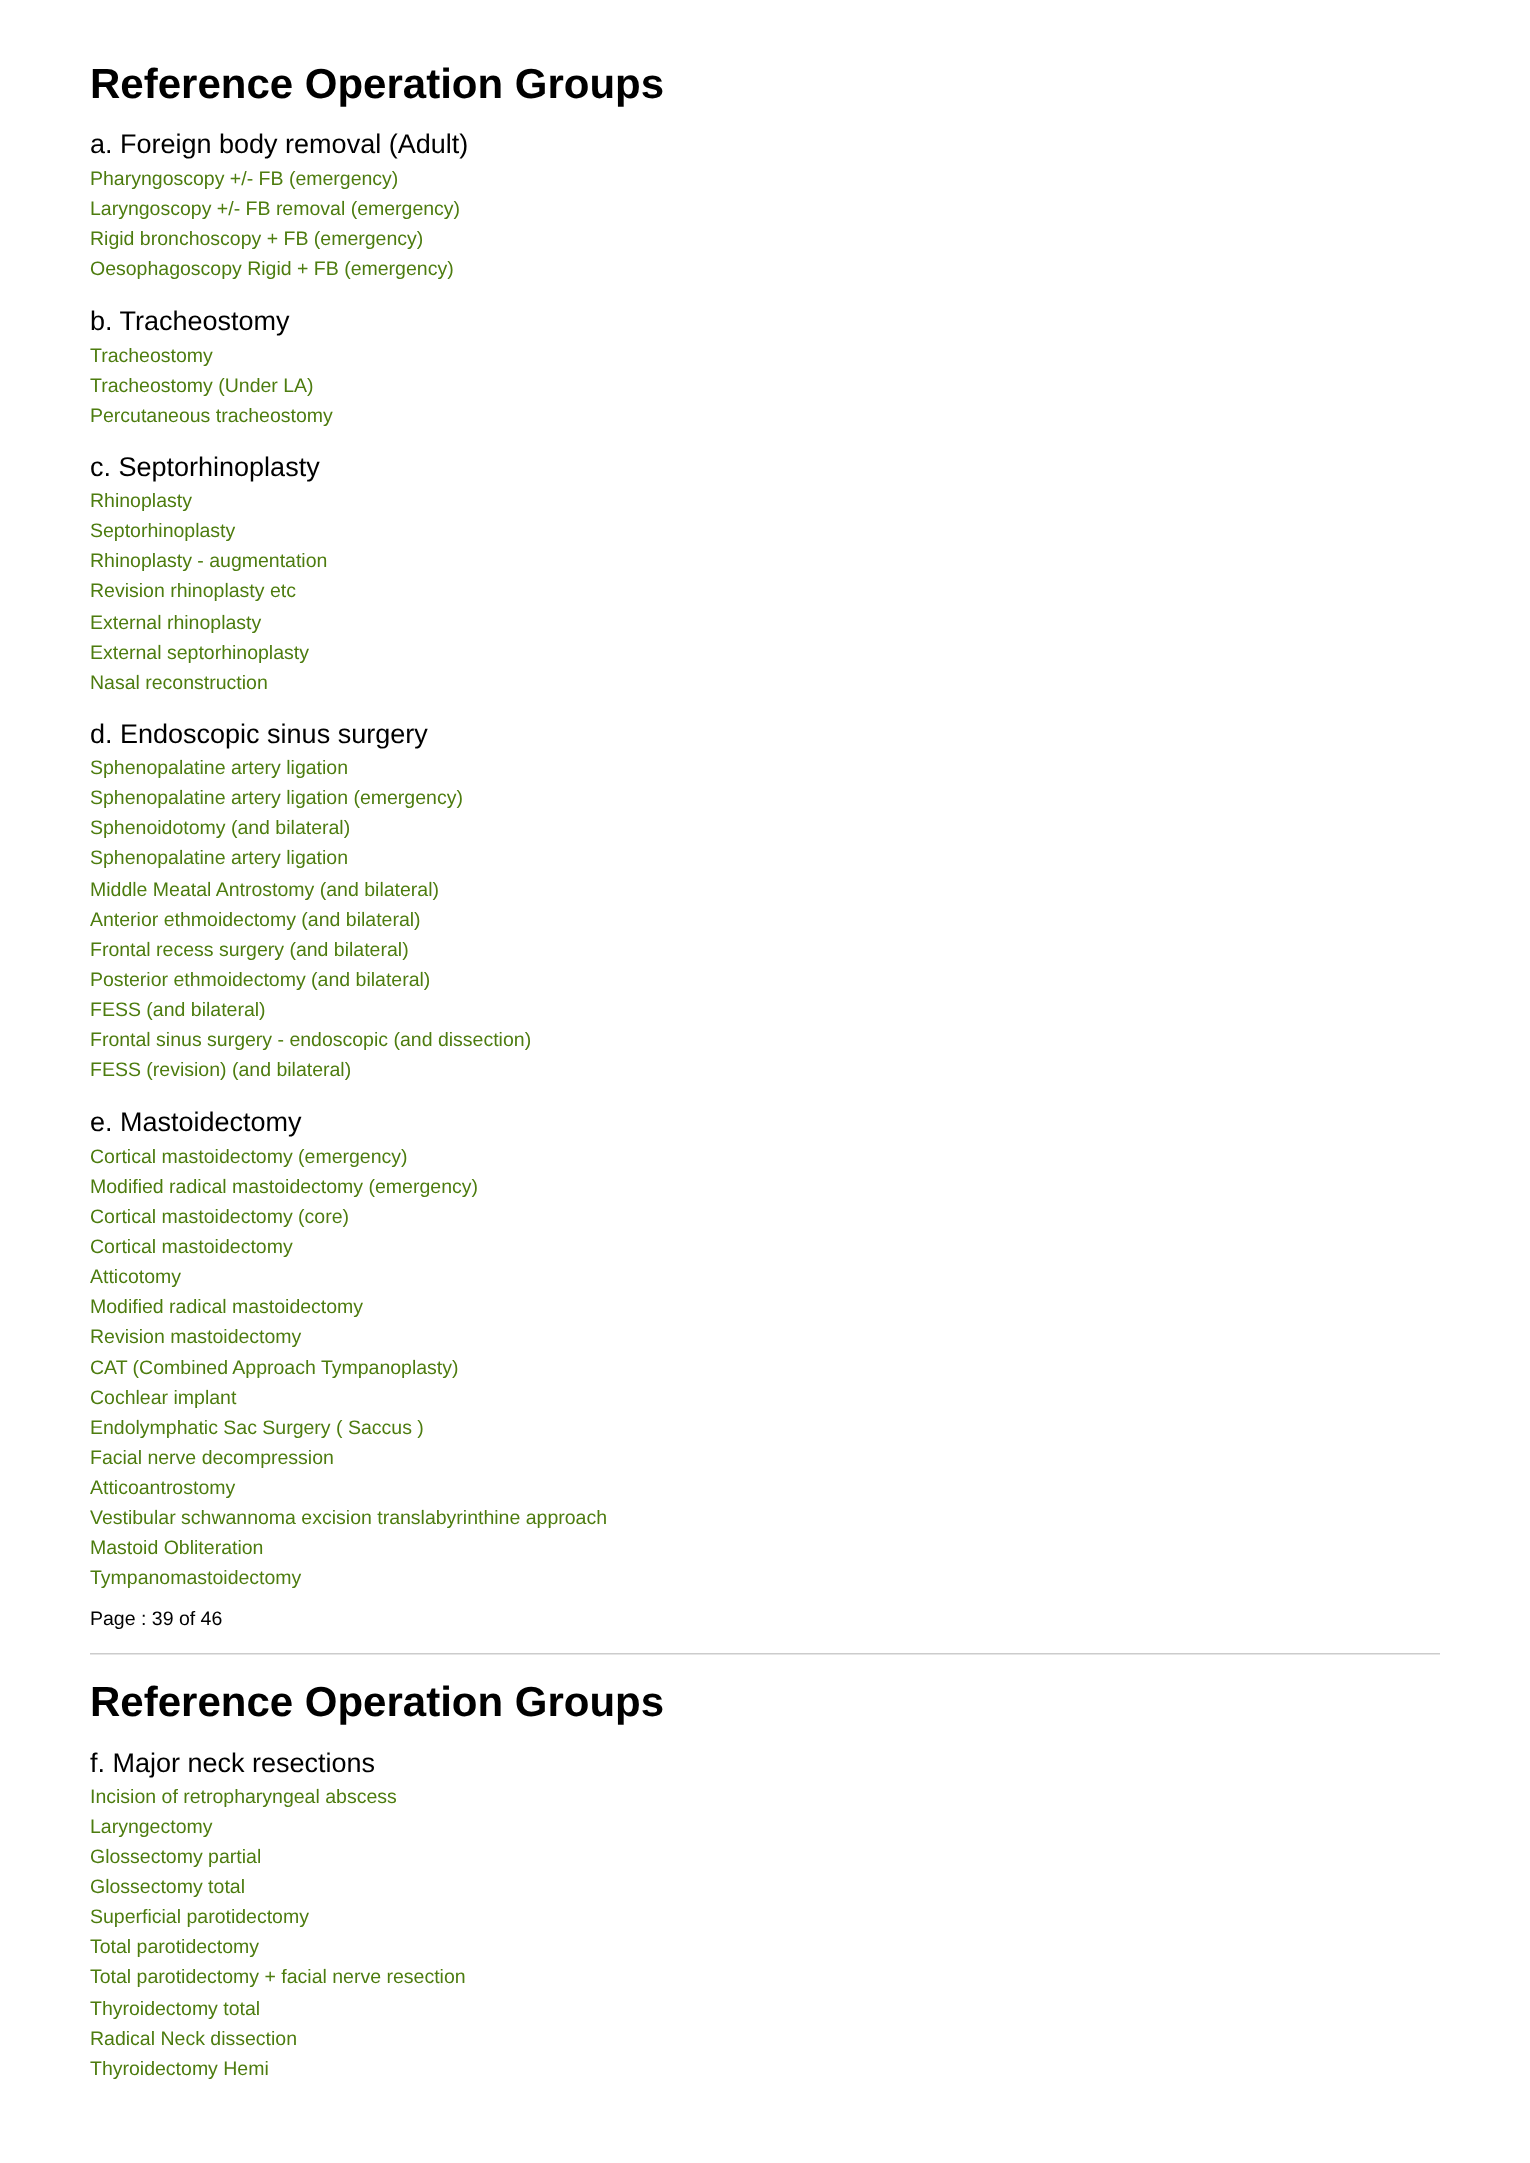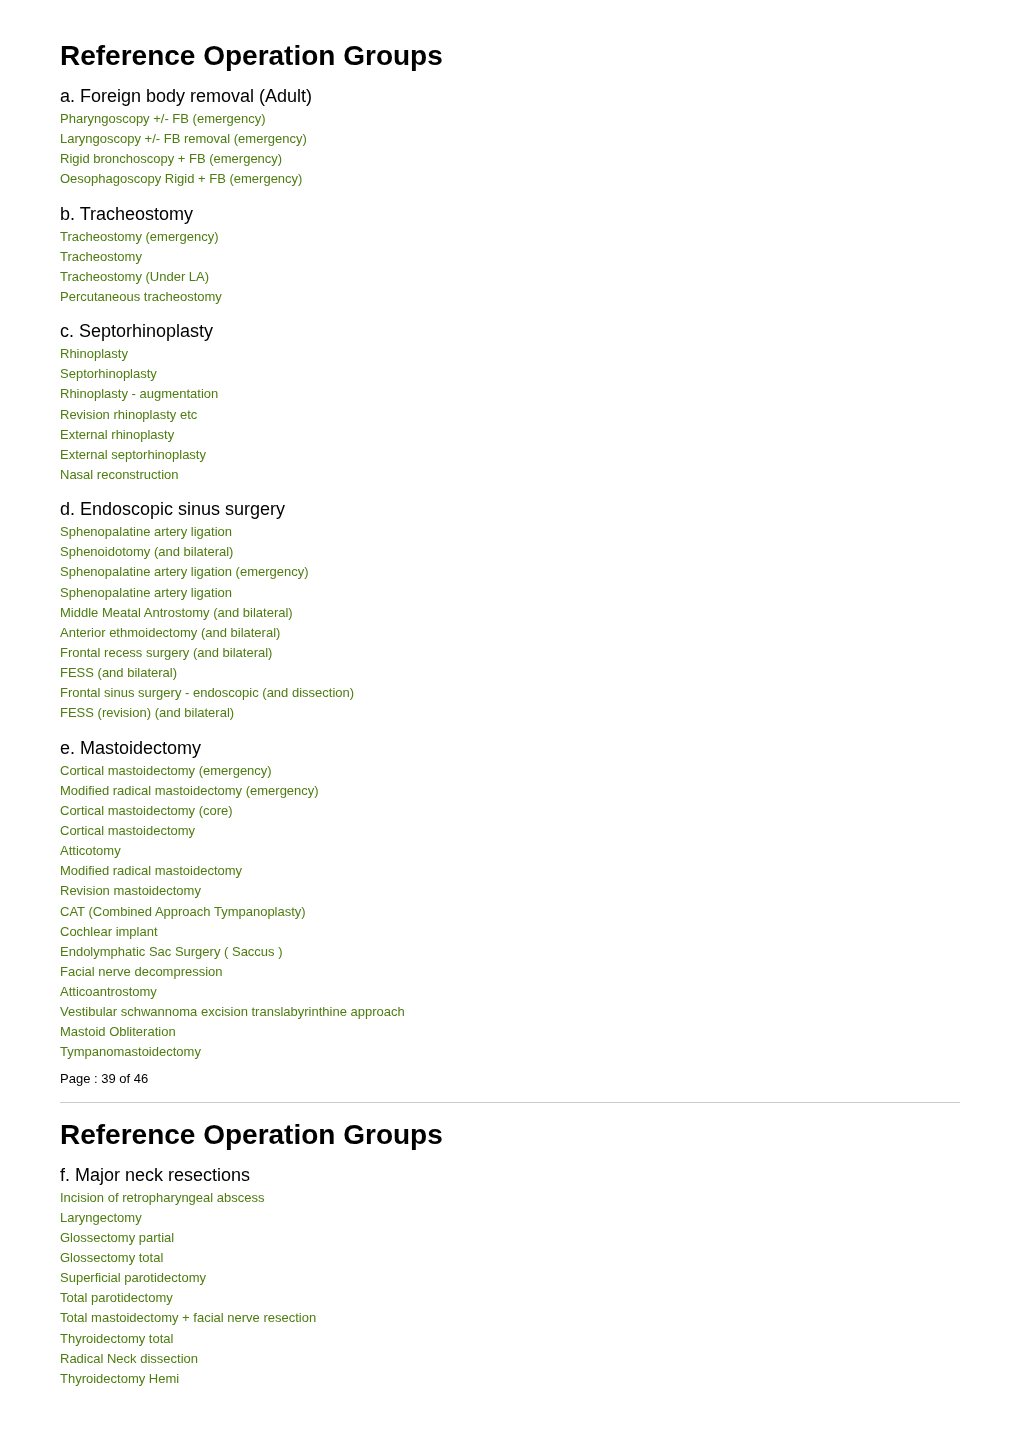--- a/index.html
+++ b/index.html
@@ -48,46 +48,46 @@
 <h2 class="section-heading">a. Foreign body removal (Adult)</h2>
 <div>
   <div class="item">Pharyngoscopy +/- FB (emergency)</div>
   <div class="item">Laryngoscopy +/- FB removal (emergency)</div>
   <div class="item">Rigid bronchoscopy + FB (emergency)</div>
   <div class="item">Oesophagoscopy Rigid + FB (emergency)</div>
 </div>
 
 <h2 class="section-heading">b. Tracheostomy</h2>
 <div>
-  <div class="item">Tracheostomy (emergency)</div>
   <div class="item">Tracheostomy</div>
   <div class="item">Tracheostomy (Under LA)</div>
   <div class="item">Percutaneous tracheostomy</div>
 </div>
 
 <h2 class="section-heading">c. Septorhinoplasty</h2>
 <div>
   <div class="item">Rhinoplasty</div>
   <div class="item">Septorhinoplasty</div>
   <div class="item">Rhinoplasty - augmentation</div>
   <div class="item">Revision rhinoplasty etc</div>
   <div class="item">External rhinoplasty</div>
   <div class="item">External septorhinoplasty</div>
   <div class="item">Nasal reconstruction</div>
 </div>
 
 <h2 class="section-heading">d. Endoscopic sinus surgery</h2>
 <div>
   <div class="item">Sphenopalatine artery ligation</div>
+  <div class="item">Sphenopalatine artery ligation (emergency)</div>
   <div class="item">Sphenoidotomy (and bilateral)</div>
-  <div class="item">Sphenopalatine artery ligation (emergency)</div>
   <div class="item">Sphenopalatine artery ligation</div>
   <div class="item">Middle Meatal Antrostomy (and bilateral)</div>
   <div class="item">Anterior ethmoidectomy (and bilateral)</div>
   <div class="item">Frontal recess surgery (and bilateral)</div>
+  <div class="item">Posterior ethmoidectomy (and bilateral)</div>
   <div class="item">FESS (and bilateral)</div>
   <div class="item">Frontal sinus surgery - endoscopic (and dissection)</div>
   <div class="item">FESS (revision) (and bilateral)</div>
 </div>
 
 <h2 class="section-heading">e. Mastoidectomy</h2>
 <div>
   <div class="item">Cortical mastoidectomy (emergency)</div>
   <div class="item">Modified radical mastoidectomy (emergency)</div>
   <div class="item">Cortical mastoidectomy (core)</div>
@@ -112,18 +112,18 @@
 <h1 class="page-title">Reference Operation Groups</h1>
 
 <h2 class="section-heading">f. Major neck resections</h2>
 <div>
   <div class="item">Incision of retropharyngeal abscess</div>
   <div class="item">Laryngectomy</div>
   <div class="item">Glossectomy partial</div>
   <div class="item">Glossectomy total</div>
   <div class="item">Superficial parotidectomy</div>
   <div class="item">Total parotidectomy</div>
-  <div class="item">Total mastoidectomy + facial nerve resection</div>
+  <div class="item">Total parotidectomy + facial nerve resection</div>
   <div class="item">Thyroidectomy total</div>
   <div class="item">Radical Neck dissection</div>
   <div class="item">Thyroidectomy Hemi</div>
 
 </div>
 
 </body></html>

